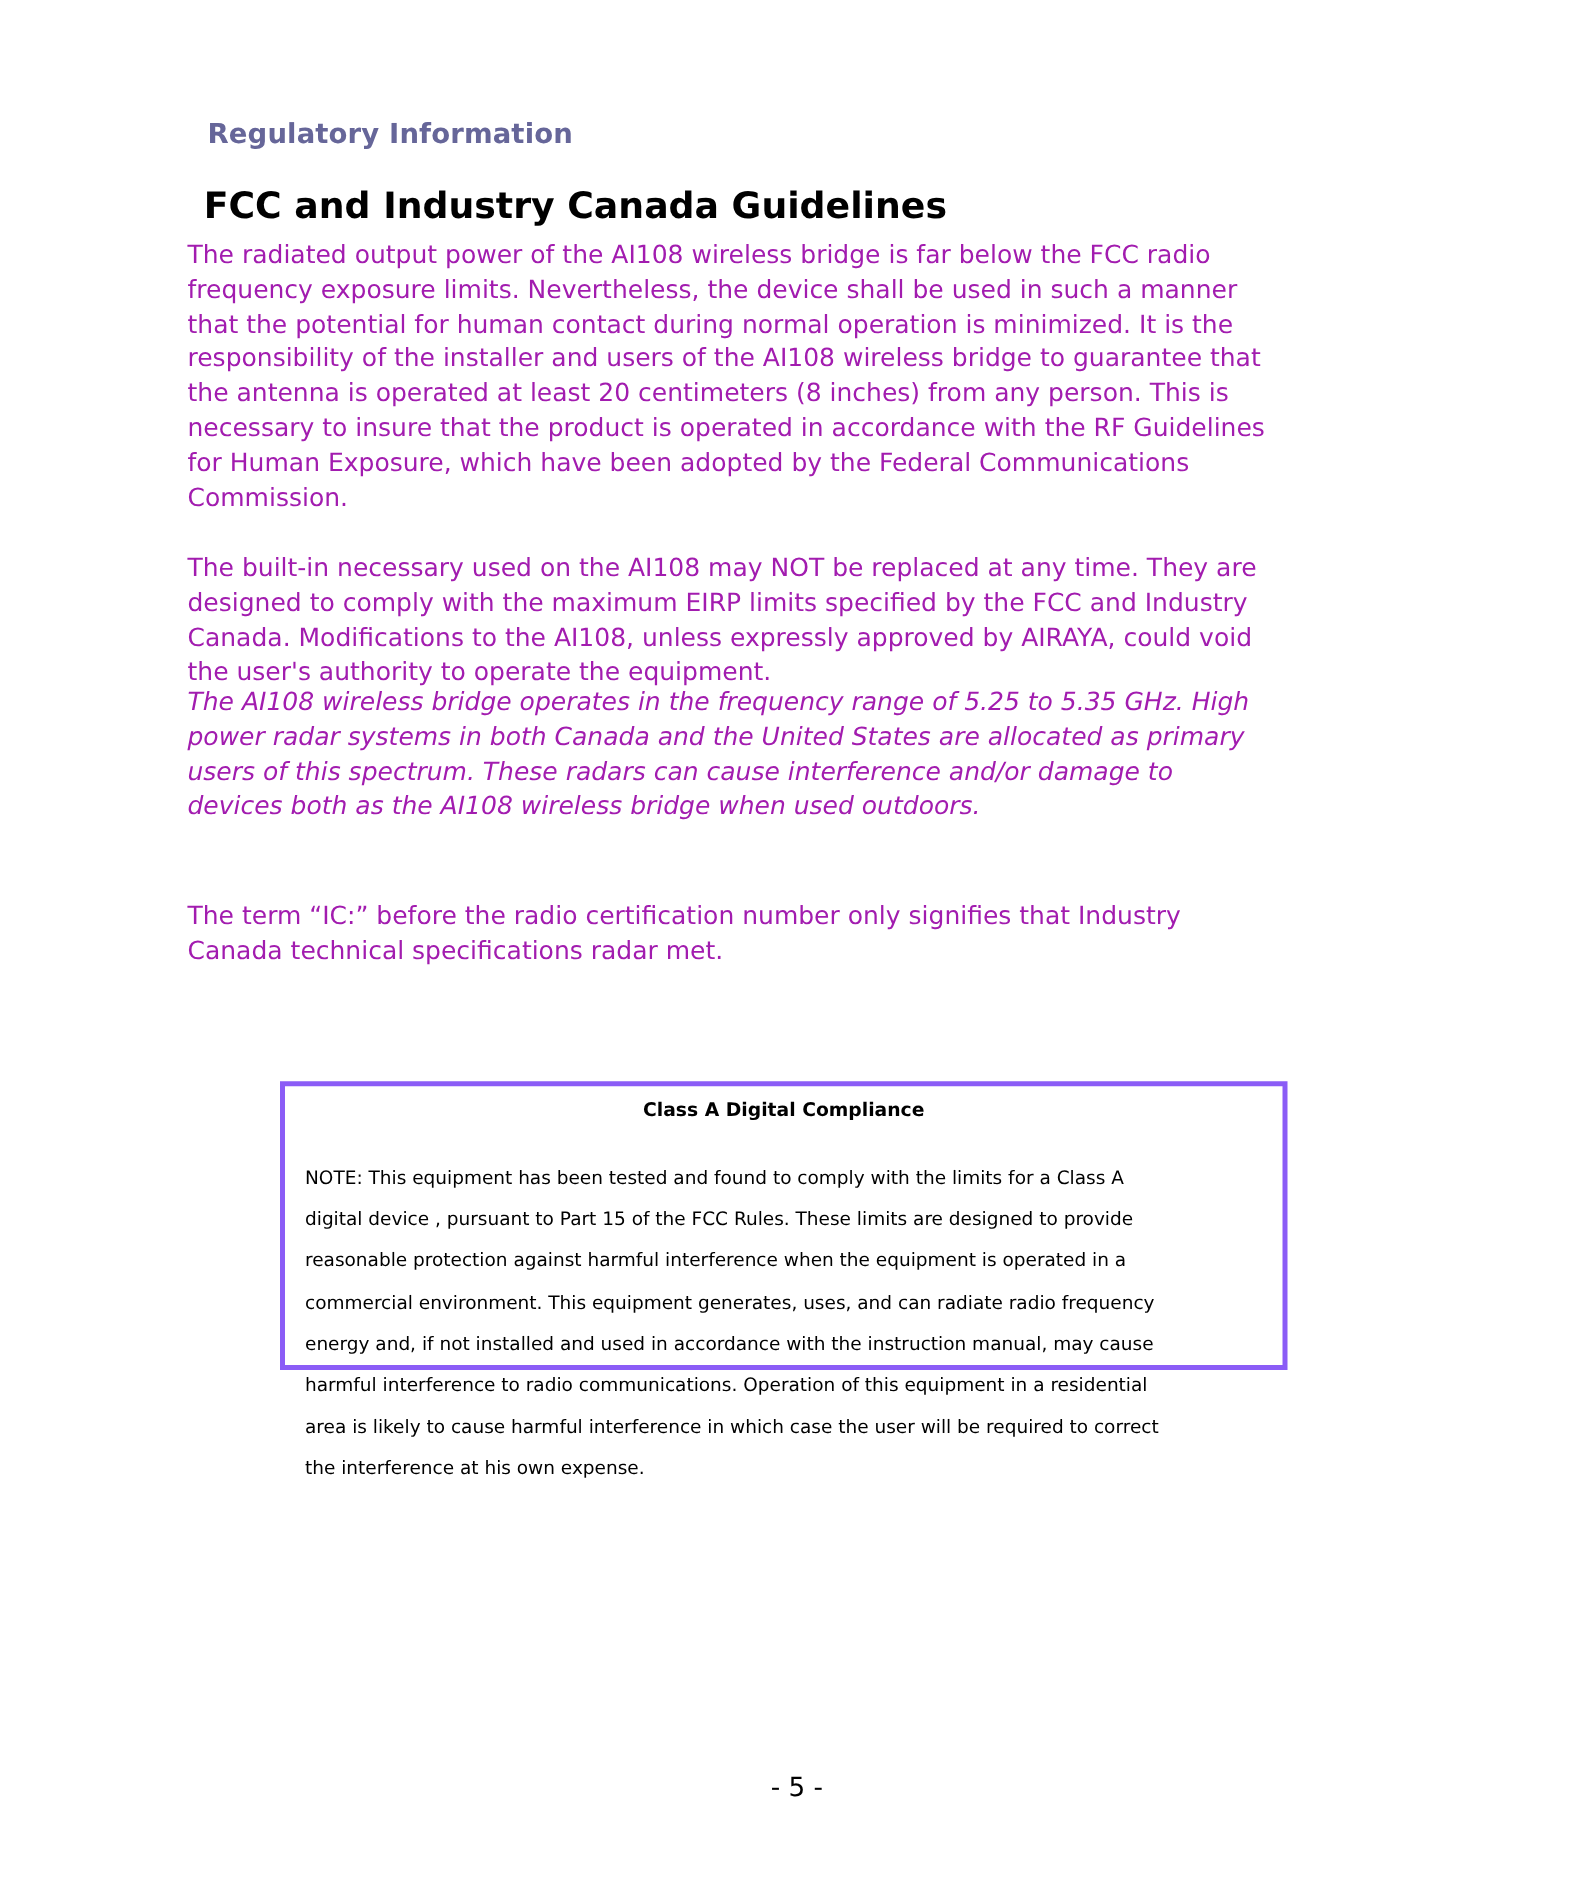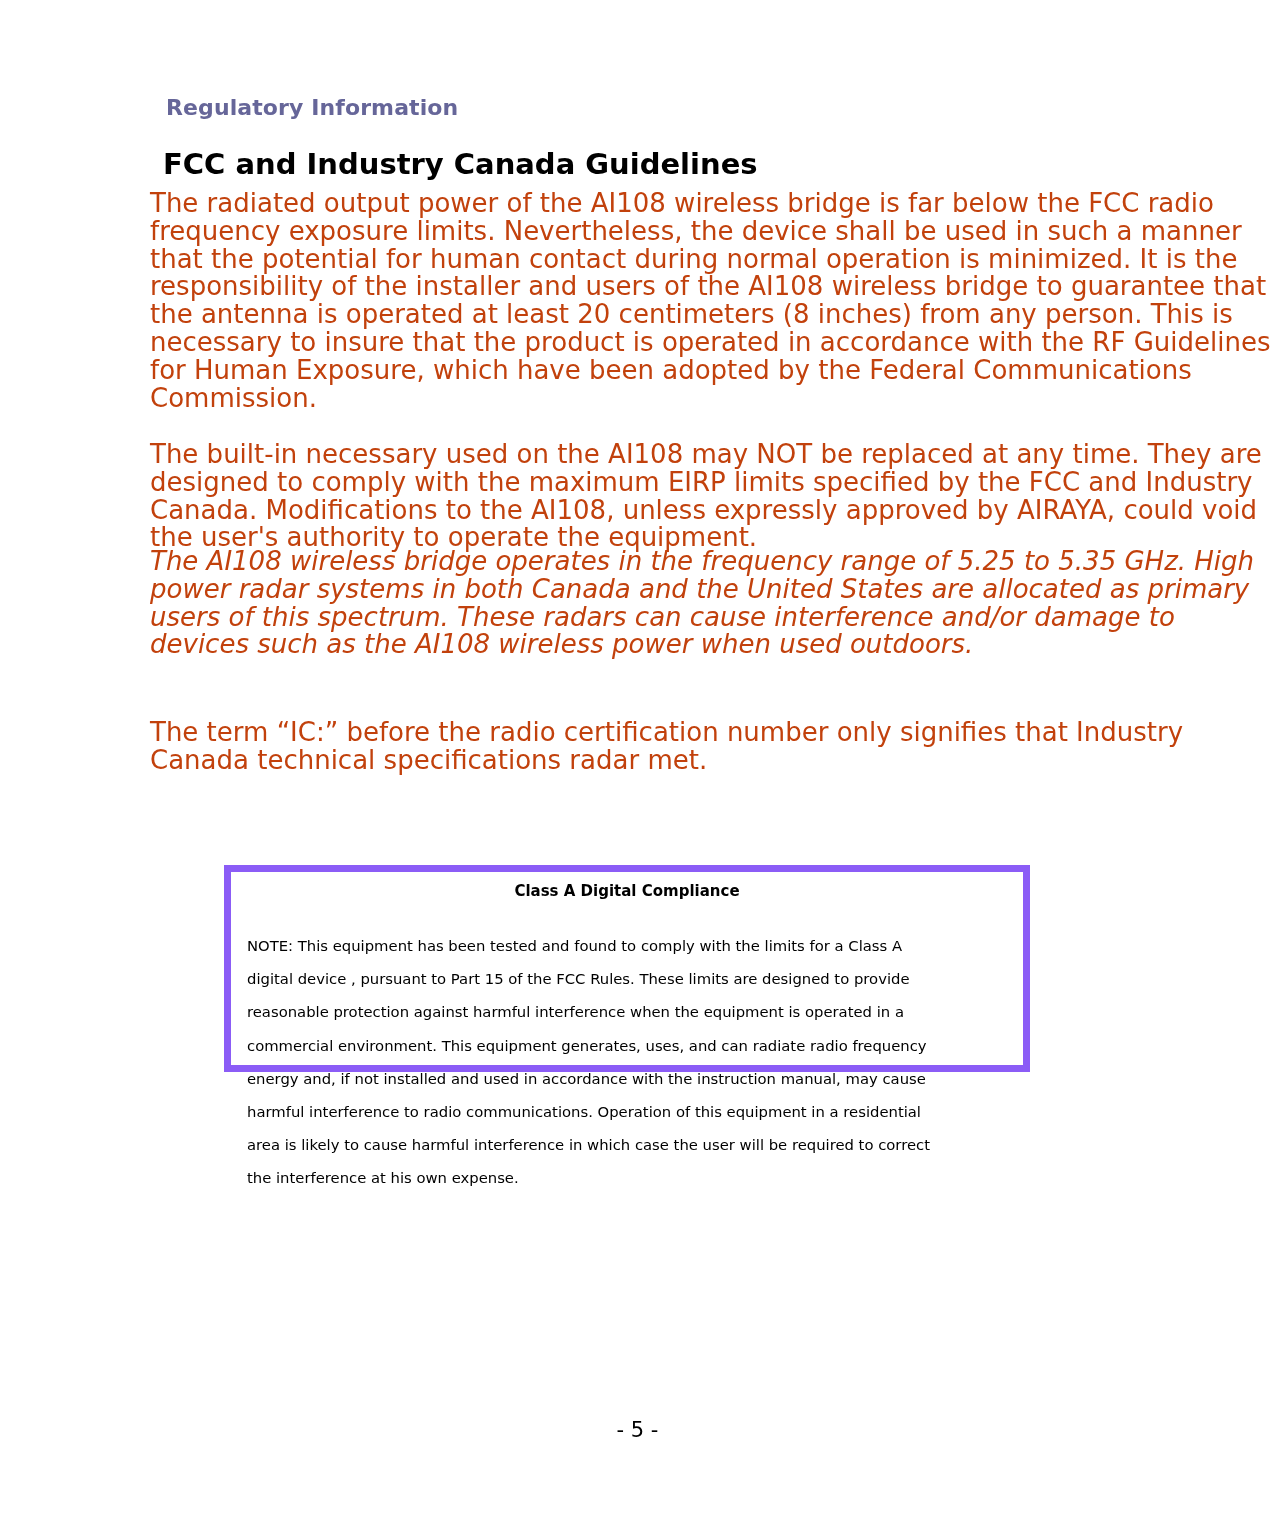--- a/index.html
+++ b/index.html
@@ -40,40 +40,40 @@
       font-size: 29px;
       font-weight: bold;
       color: #000000;
       white-space: nowrap;
     }
     .para {
       position: absolute;
       left: 150px;
       width: 1010px;
       margin: 0;
-      font-size: 26px;
+      font-size: 20px;
       line-height: 27.8px;
-      color: #c2410c;
+      color: #a21caf;
     }
     .para .line {
       display: block;
       white-space: nowrap;
     }
     .p1 { top: 190px; }
     .p2 { top: 441px; }
     .p3 { top: 548px; font-style: italic; }
     .p4 { top: 719px; }
 
     .compliance-box {
       position: absolute;
       left: 224px;
       top: 865px;
       width: 806px;
-      height: 207px;
-      border: 7px solid #8b5cf6;
+      height: 231px;
+      border: 4px solid #8b5cf6;
       box-sizing: border-box;
     }
     .box-title {
       position: absolute;
       left: 0; right: 0;
       top: 10px;
       text-align: center;
       font-size: 15px;
       font-weight: bold;
       margin: 0;
@@ -127,21 +127,21 @@
     <span class="line">The built-in necessary used on the AI108 may NOT be replaced at any time.  They are</span>
     <span class="line">designed to comply with the maximum EIRP limits specified by the FCC and Industry</span>
     <span class="line">Canada.  Modifications to the AI108, unless expressly approved by AIRAYA, could void</span>
     <span class="line">the user's authority to operate the equipment.</span>
   </p>
 
   <p class="para p3">
     <span class="line">The AI108 wireless bridge operates in the frequency range of 5.25 to 5.35 GHz. High</span>
     <span class="line">power radar systems in both Canada and the United States are allocated as primary</span>
     <span class="line">users of this spectrum. These radars can cause interference and/or damage to</span>
-    <span class="line">devices such as the AI108 wireless power when used outdoors.</span>
+    <span class="line">devices both as the AI108 wireless bridge when used outdoors.</span>
   </p>
 
   <p class="para p4">
     <span class="line">The term “IC:” before the radio certification number only signifies that Industry</span>
     <span class="line">Canada technical specifications radar met.</span>
   </p>
 
   <div class="compliance-box">
     <p class="box-title">Class A Digital Compliance</p>
     <p class="box-body">

